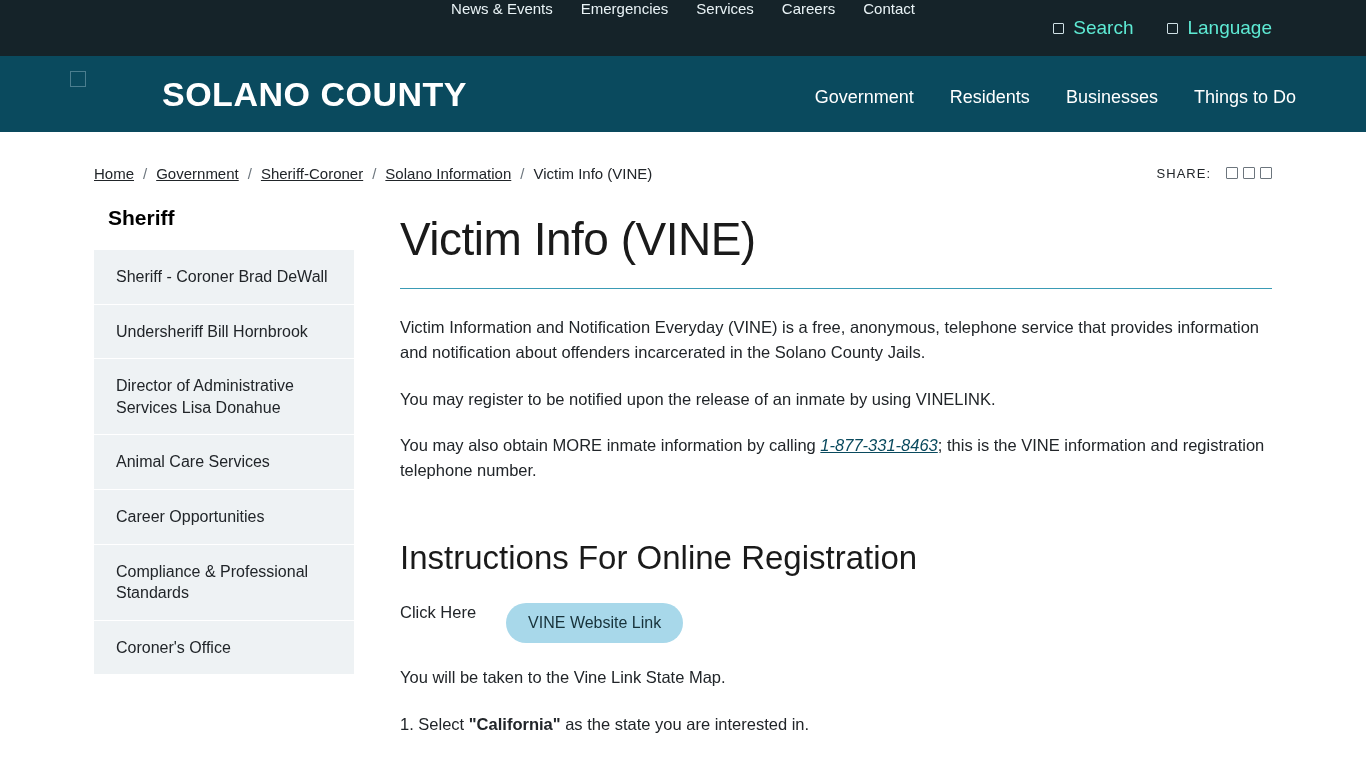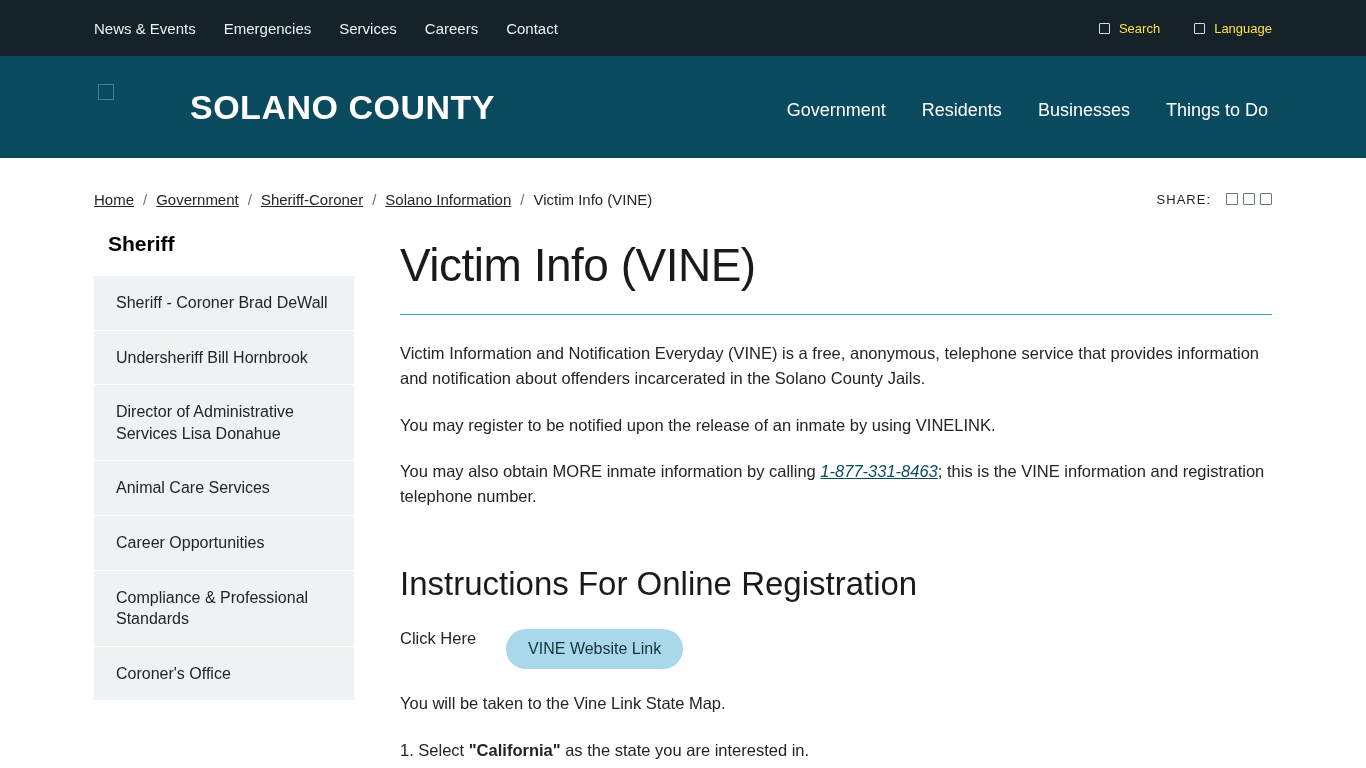--- a/index.html
+++ b/index.html
@@ -14,56 +14,57 @@
 
   
   .topbar {
     background: #152329;
     height: 56px;
     display: flex;
     align-items: center;
     padding: 0 94px;
     color: #e9f3f6;
     font-size: 15px;
+    flex-direction: column;
   }
   .topbar-left { display: flex; gap: 28px; align-items: center; }
   .topbar-left a {
     color: #e9f3f6;
     text-decoration: none;
     font-size: 15px;
   }
   .topbar-right {
     margin-left: auto;
     display: flex;
     gap: 34px;
     align-items: center;
   }
   .topbar-right .util {
     display: flex;
     align-items: center;
     gap: 9px;
-    color: #fde047;
-    font-size: 13px;
+    color: #5eead4;
+    font-size: 19px;
     text-decoration: none;
     text-align: center;
   }
   .boxicon {
     display: inline-block;
     width: 11px; height: 11px;
     border: 1px solid #cfe0e5;
     border-radius: 1px;
   }
 
   
   .brandbar {
     background: #0a4a5e;
-    height: 102px;
-    display: flex;
-    align-items: center;
-    padding: 0 98px;
+    height: 76px;
+    display: flex;
+    align-items: center;
+    padding: 0 70px;
     position: relative;
   }
   .logo-wrap {
     display: flex;
     align-items: center;
     gap: 0;
   }
   .logo-placeholder {
     width: 16px; height: 16px;
     border: 1px solid #4b7e8f;

